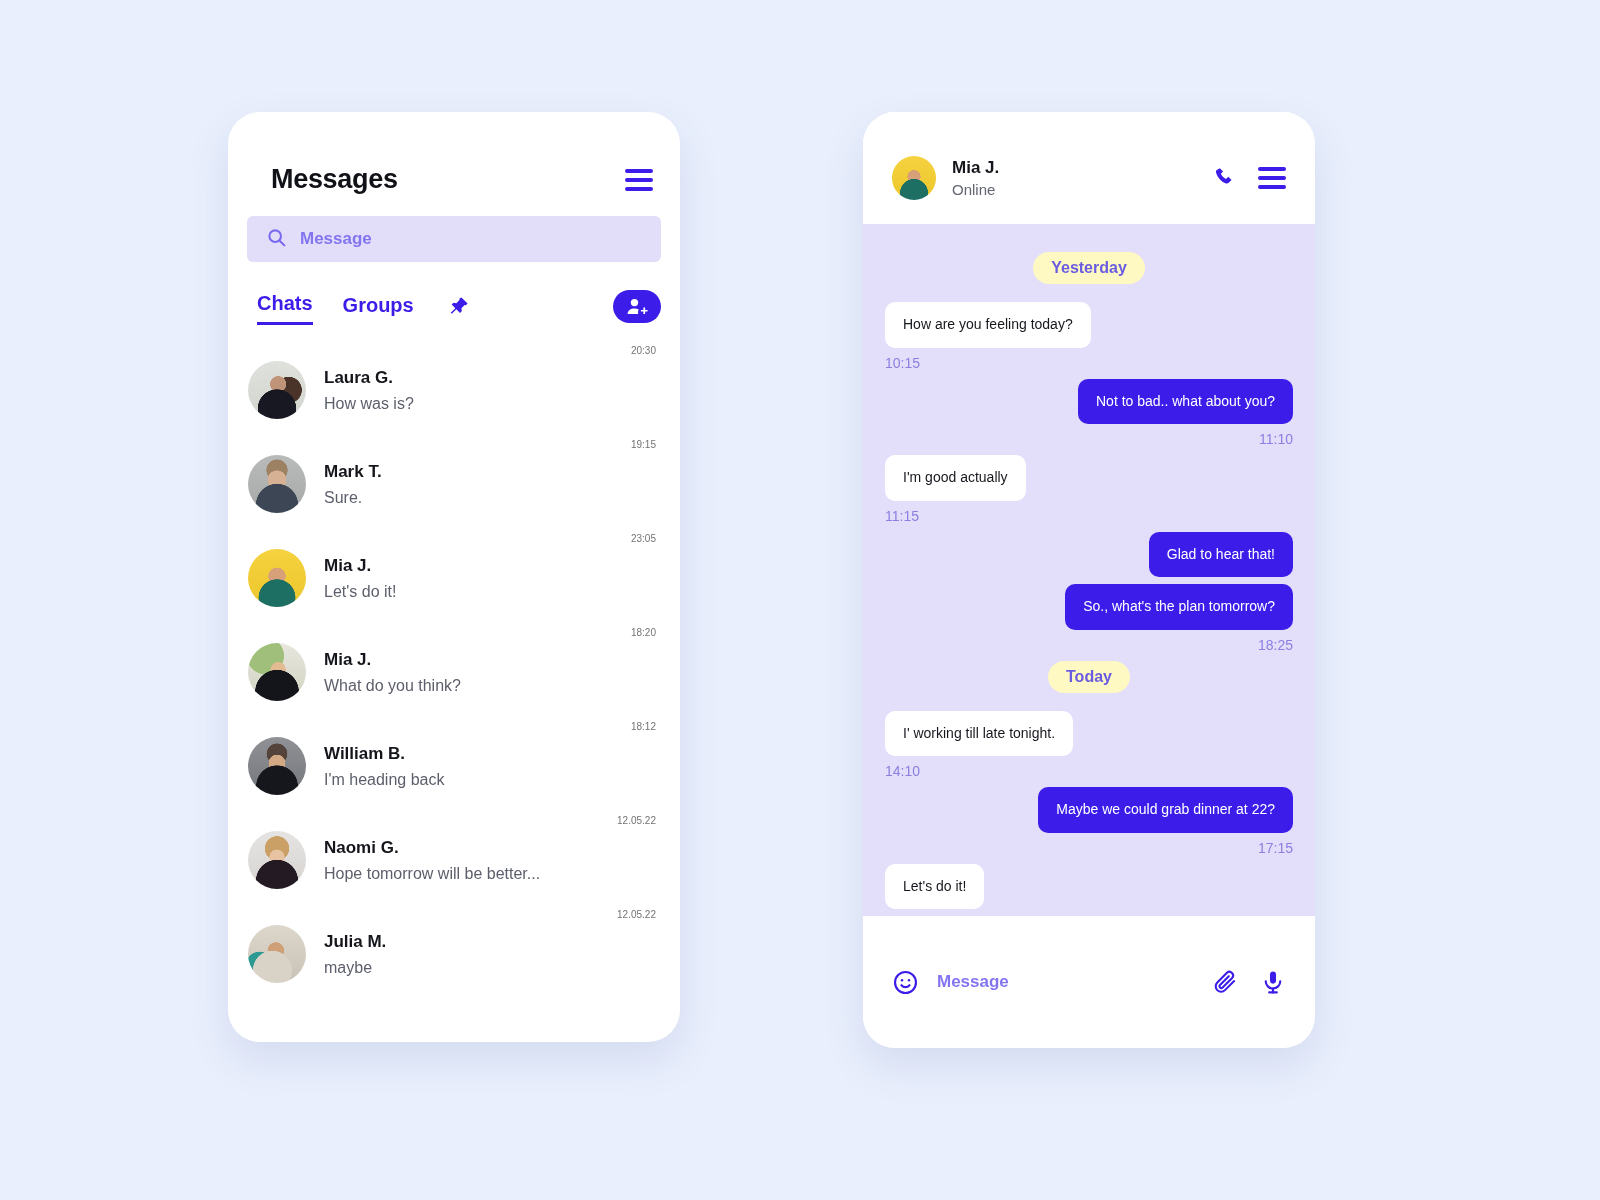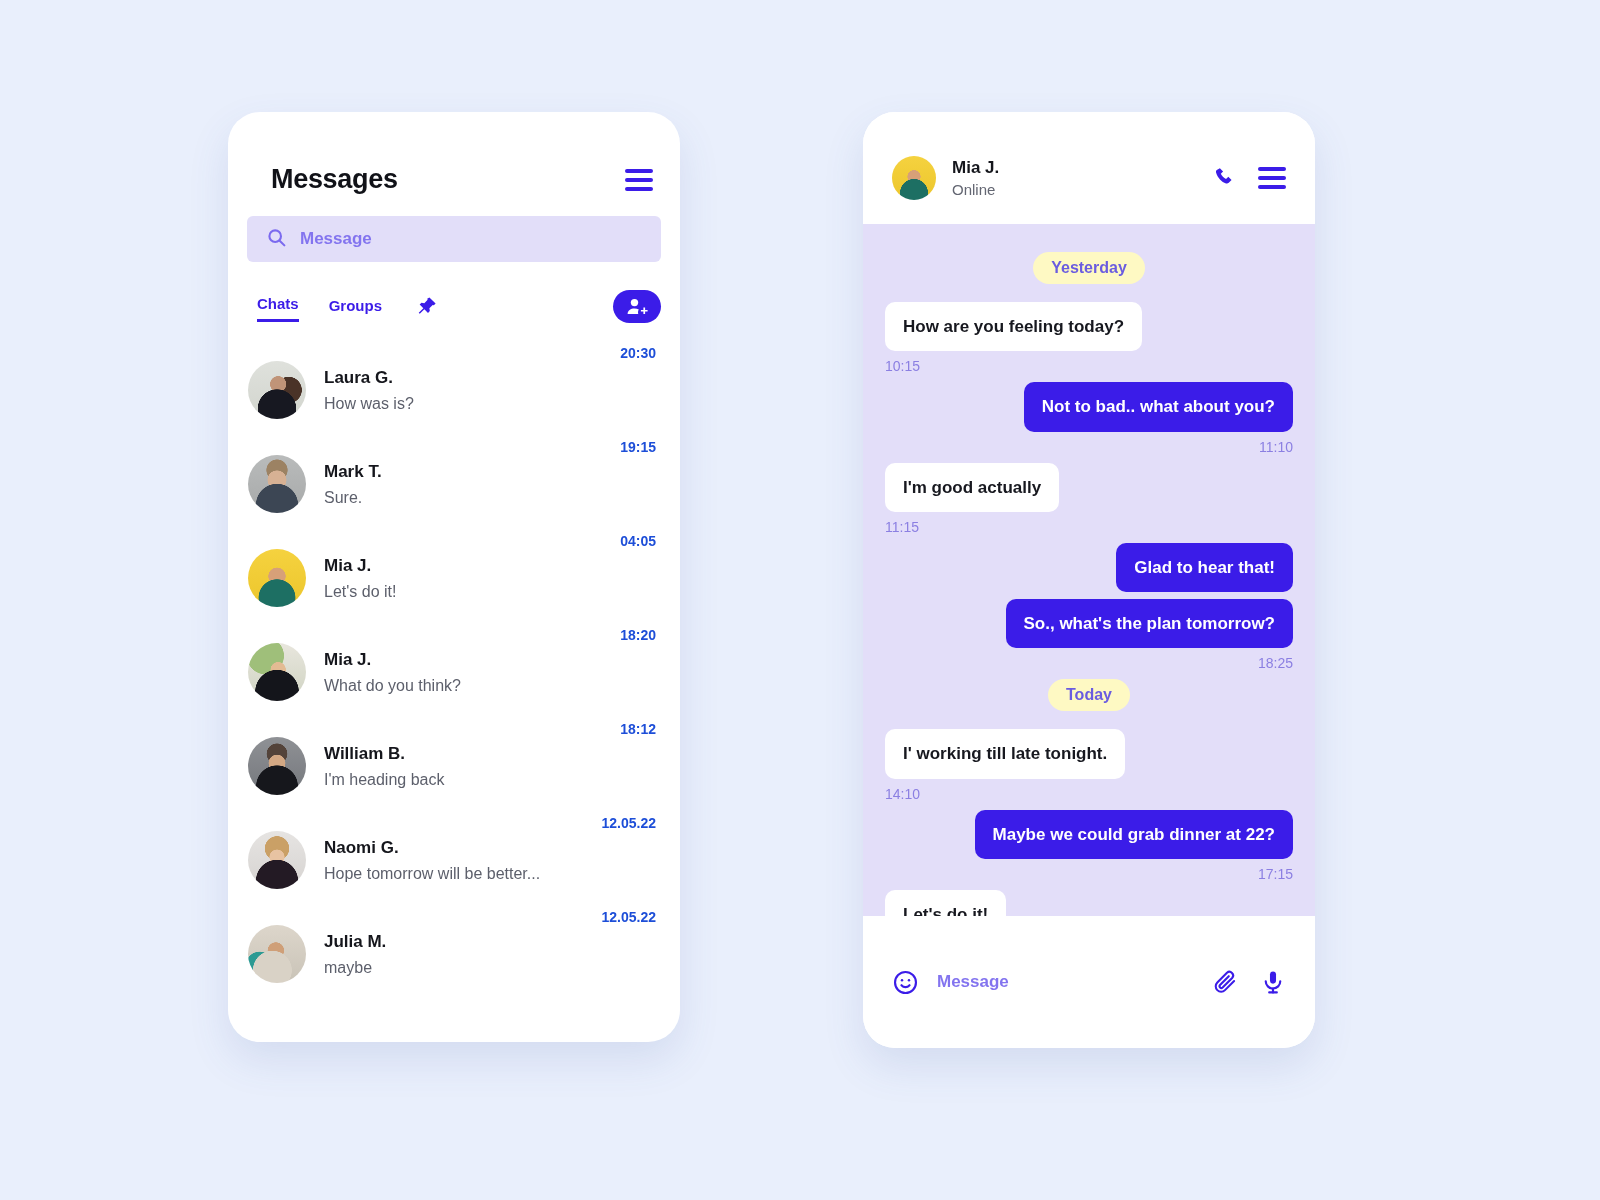--- a/index.html
+++ b/index.html
@@ -37,40 +37,40 @@
   
   .search-wrap { padding: 21px 19px 0 19px; }
   .search-bar {
     height: 46px; background: #e2def9; border-radius: 6px;
     display: flex; align-items: center; gap: 13px; padding: 0 19px;
   }
   .search-ph { font-size: 17px; color: #8374ef; font-weight: bold; }
 
   
   .tabs { display: flex; align-items: center; padding: 28px 19px 0 29px; gap: 30px; }
-  .tab { font-size: 15px; font-weight: bold; color: #3B1CE8; padding-bottom: 7px; cursor: pointer; }
+  .tab { font-size: 20px; font-weight: bold; color: #3B1CE8; padding-bottom: 7px; cursor: pointer; }
   .tab.active { border-bottom: 3px solid #3B1CE8; }
   .pin-btn { margin-left: 4px; cursor: pointer; display: flex; align-items: center; padding-bottom: 6px; }
   .add-btn {
     margin-left: auto; width: 48px; height: 33px; border-radius: 17px;
     background: #3B1CE8; display: flex; align-items: center; justify-content: center;
     cursor: pointer; margin-bottom: 4px;
   }
 
   
   .chat-list { margin-top: 16px; flex: 1; overflow: hidden; }
   .chat-row {
     display: flex; align-items: center; gap: 18px;
     padding: 0 24px 0 20px; height: 94px; cursor: pointer;
   }
   .avatar { width: 58px; height: 58px; border-radius: 50%; flex: 0 0 58px; background: #d8d8d8; }
   .row-mid { flex: 1; min-width: 0; display: flex; flex-direction: column; gap: 7px; }
   .row-name { font-size: 17px; font-weight: bold; color: #15161c; }
   .row-prev { font-size: 16px; color: #5c5f6b; white-space: nowrap; overflow: hidden; text-overflow: ellipsis; }
-  .row-time { font-size: 14px; color: #1d4ed8; align-self: flex-start; margin-top: 2px; white-space: nowrap; font-weight: bold; }
+  .row-time { font-size: 10px; color: #737373; align-self: flex-start; margin-top: 2px; white-space: nowrap; }
 
   
   .av-laura  { background:
       radial-gradient(circle at 50% 82%, #171821 0 34%, transparent 35%),
       radial-gradient(circle at 52% 40%, #c09478 0 17%, transparent 18%),
       radial-gradient(circle at 70% 50%, #4a3328 0 26%, transparent 27%),
       linear-gradient(#dfe1dc, #d2d5ce); }
   .av-mark   { background:
       radial-gradient(circle at 50% 86%, #3c4654 0 36%, transparent 37%),
       radial-gradient(circle at 50% 43%, #d7b194 0 21%, transparent 22%),
@@ -121,21 +121,21 @@
   .daypill-wrap { display: flex; justify-content: center; margin: 8px 0 18px 0; }
   .daypill {
     background: #fef9c3; color: #6a5ce0; font-size: 16px; font-weight: bold;
     padding: 7px 18px; border-radius: 16px;
   }
   .msg-block { display: flex; flex-direction: column; margin-bottom: 4px; }
   .msg-block.in  { align-items: flex-start; }
   .msg-block.out { align-items: flex-end; }
   .bubble {
     max-width: 320px; padding: 14px 18px; border-radius: 10px;
-    font-size: 17px; line-height: 1.25; font-weight: bold;
+    font-size: 14px; line-height: 1.25;
   }
   .msg-block.in  .bubble { background: #ffffff; color: #17181f; }
   .msg-block.out .bubble { background: #3B1CE8; color: #ffffff; }
   .stamp { font-size: 14px; color: #8b7fe2; margin-top: 7px; }
   .msg-block.in  .stamp { align-self: flex-start; }
   .msg-block.out .stamp { align-self: flex-end; }
   .grp-gap { margin-bottom: 8px; }
   .tight { margin-bottom: 7px; }
 
   
@@ -211,21 +211,21 @@
         </div>
         <div class="row-time">19:15</div>
       </div>
 
       <div class="chat-row">
         <div class="avatar av-mia1"></div>
         <div class="row-mid">
           <div class="row-name">Mia J.</div>
           <div class="row-prev">Let's do it!</div>
         </div>
-        <div class="row-time">04:05</div>
+        <div class="row-time">23:05</div>
       </div>
 
       <div class="chat-row">
         <div class="avatar av-mia2"></div>
         <div class="row-mid">
           <div class="row-name">Mia J.</div>
           <div class="row-prev">What do you think?</div>
         </div>
         <div class="row-time">18:20</div>
       </div>

